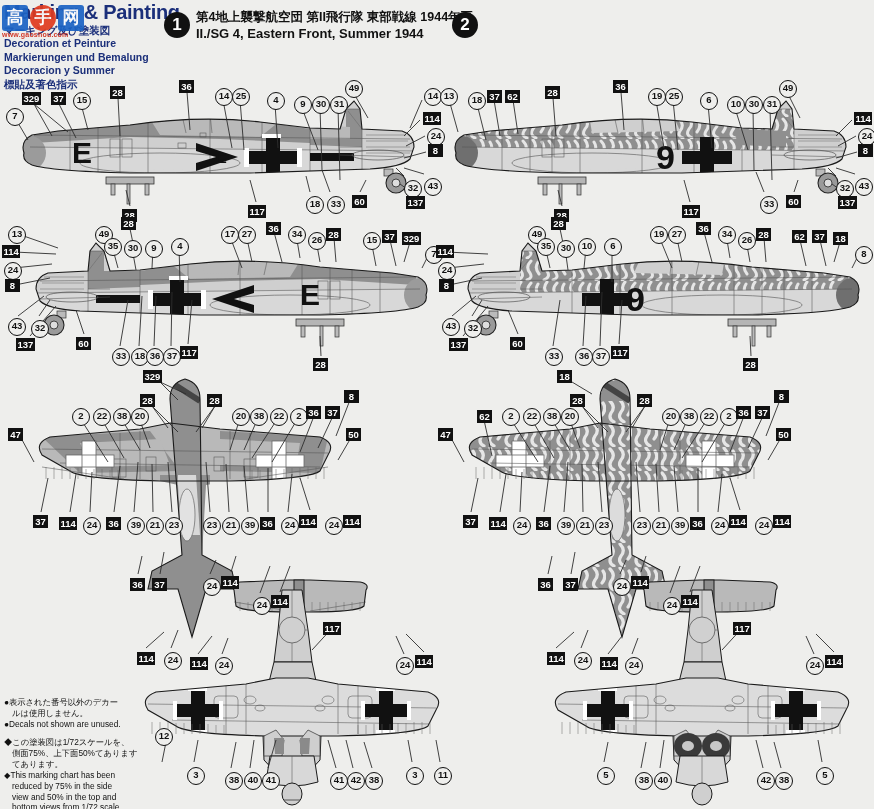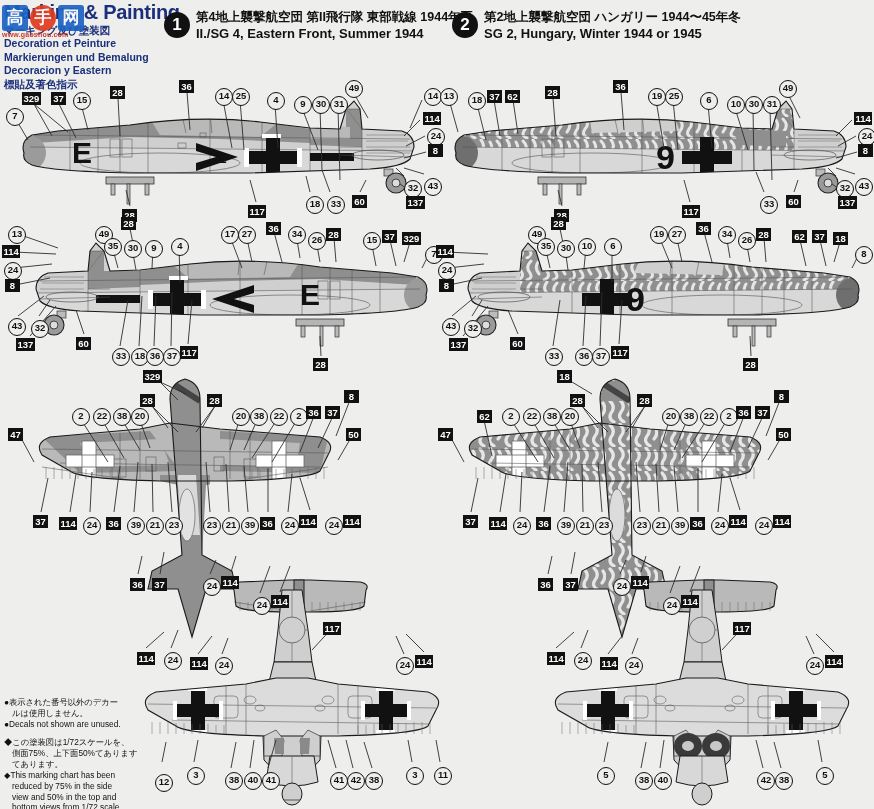--- a/index.html
+++ b/index.html
@@ -65,21 +65,21 @@
 <body>
 
 <div id="sheet">
 
   <div class="hdr-left">
     <div class="hdr-title">Marking &amp; Painting</div>
     <div class="hdr-sub">
       <div>マーキング及び塗装図</div>
       <div>Decoration et Peinture</div>
       <div>Markierungen und Bemalung</div>
-      <div>Decoracion y Eastern</div>
+      <div>Decoracion y Summer</div>
       <div>標貼及著色指示</div>
     </div>
   </div>
 
   <div class="watermark">
     <div class="wm-sq wm-s1">高</div>
     <div class="wm-sq wm-s2">手</div>
     <div class="wm-sq wm-s3">网</div>
     <div class="wm-url">www.gaoshou.com</div>
   </div>
@@ -87,24 +87,20 @@
   <div class="scheme-hdr s1">
     <div class="badge-num">1</div>
     <div class="scheme-txt">
       <div class="scheme-jp">第4地上襲撃航空団 第II飛行隊 東部戦線 1944年夏</div>
       <div class="scheme-en">II./SG 4, Eastern Front, Summer 1944</div>
     </div>
   </div>
 
   <div class="scheme-hdr s2">
     <div class="badge-num">2</div>
-    <div class="scheme-txt">
-      <div class="scheme-jp">第2地上襲撃航空団 ハンガリー 1944〜45年冬</div>
-      <div class="scheme-en">SG 2, Hungary, Winter 1944 or 1945</div>
-    </div>
   </div>
 
   <div class="art" style="left:10px;top:95px;">
     <svg width="420" height="115" viewBox="0 0 420 115">
       <defs>
         <clipPath id="c1r">
             <path d="M14,58 Q10,46 22,40 L48,36 L120,30 Q190,20 250,27 L300,33 L330,34 L336,14 L344,6 L350,14 L352,34 L392,36 Q404,40 404,52 L400,64 Q392,72 360,74 L240,78 L120,78 Q40,76 22,70 Q12,66 14,58 Z"></path>
           </clipPath>
       </defs>
 
@@ -1005,21 +1001,21 @@
       <div class="cl box w3" style="left: 221px; top: 576px;">114</div>
       <div class="cl circ" style="left: 253px; top: 597px;">24</div>
       <div class="cl box w3" style="left: 271px; top: 595px;">114</div>
       <div class="cl box w3" style="left: 137px; top: 652px;">114</div>
       <div class="cl circ" style="left: 164px; top: 652px;">24</div>
       <div class="cl box w3" style="left: 190px; top: 657px;">114</div>
       <div class="cl circ" style="left: 215px; top: 657px;">24</div>
       <div class="cl box w3" style="left: 323px; top: 622px;">117</div>
       <div class="cl circ" style="left: 396px; top: 657px;">24</div>
       <div class="cl box w3" style="left: 415px; top: 655px;">114</div>
-      <div class="cl circ" style="left: 155px; top: 774px;">12</div>
+      <div class="cl circ" style="left: 155px; top: 728px;">12</div>
       <div class="cl circ" style="left: 187px; top: 767px;">3</div>
       <div class="cl circ" style="left: 225px; top: 772px;">38</div>
       <div class="cl circ" style="left: 244px; top: 772px;">40</div>
       <div class="cl circ" style="left: 262px; top: 772px;">41</div>
       <div class="cl circ" style="left: 330px; top: 772px;">41</div>
       <div class="cl circ" style="left: 347px; top: 772px;">42</div>
       <div class="cl circ" style="left: 365px; top: 772px;">38</div>
       <div class="cl circ" style="left: 406px; top: 767px;">3</div>
       <div class="cl circ" style="left: 434px; top: 767px;">11</div>
       <div class="cl box" style="left: 538px; top: 578px;">36</div>

